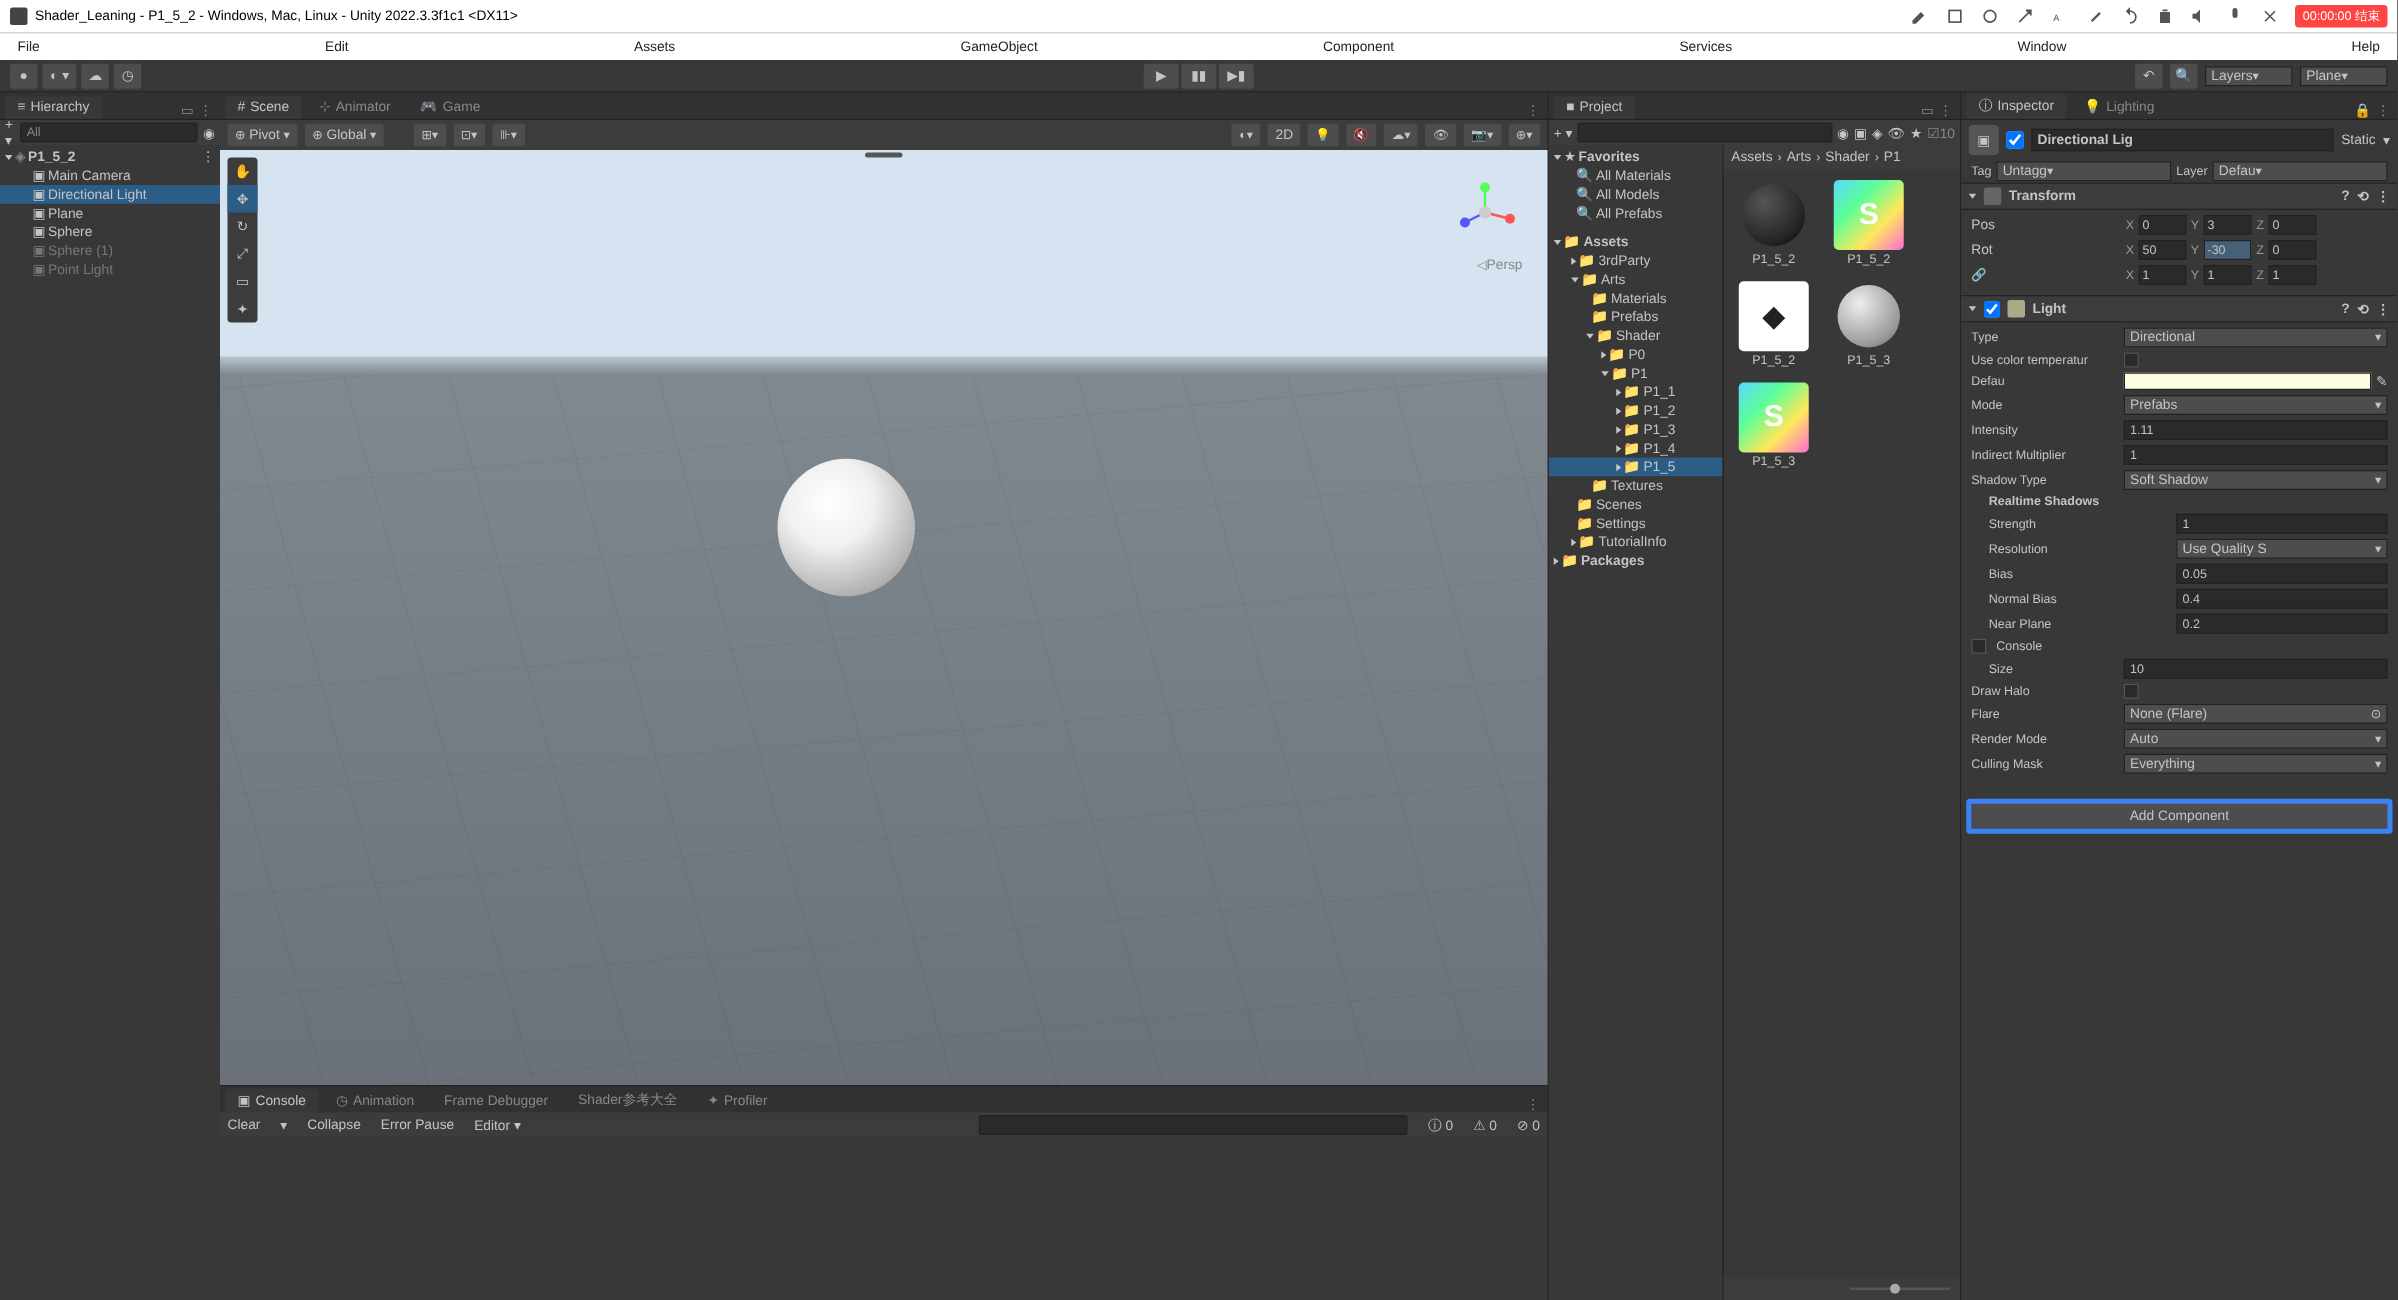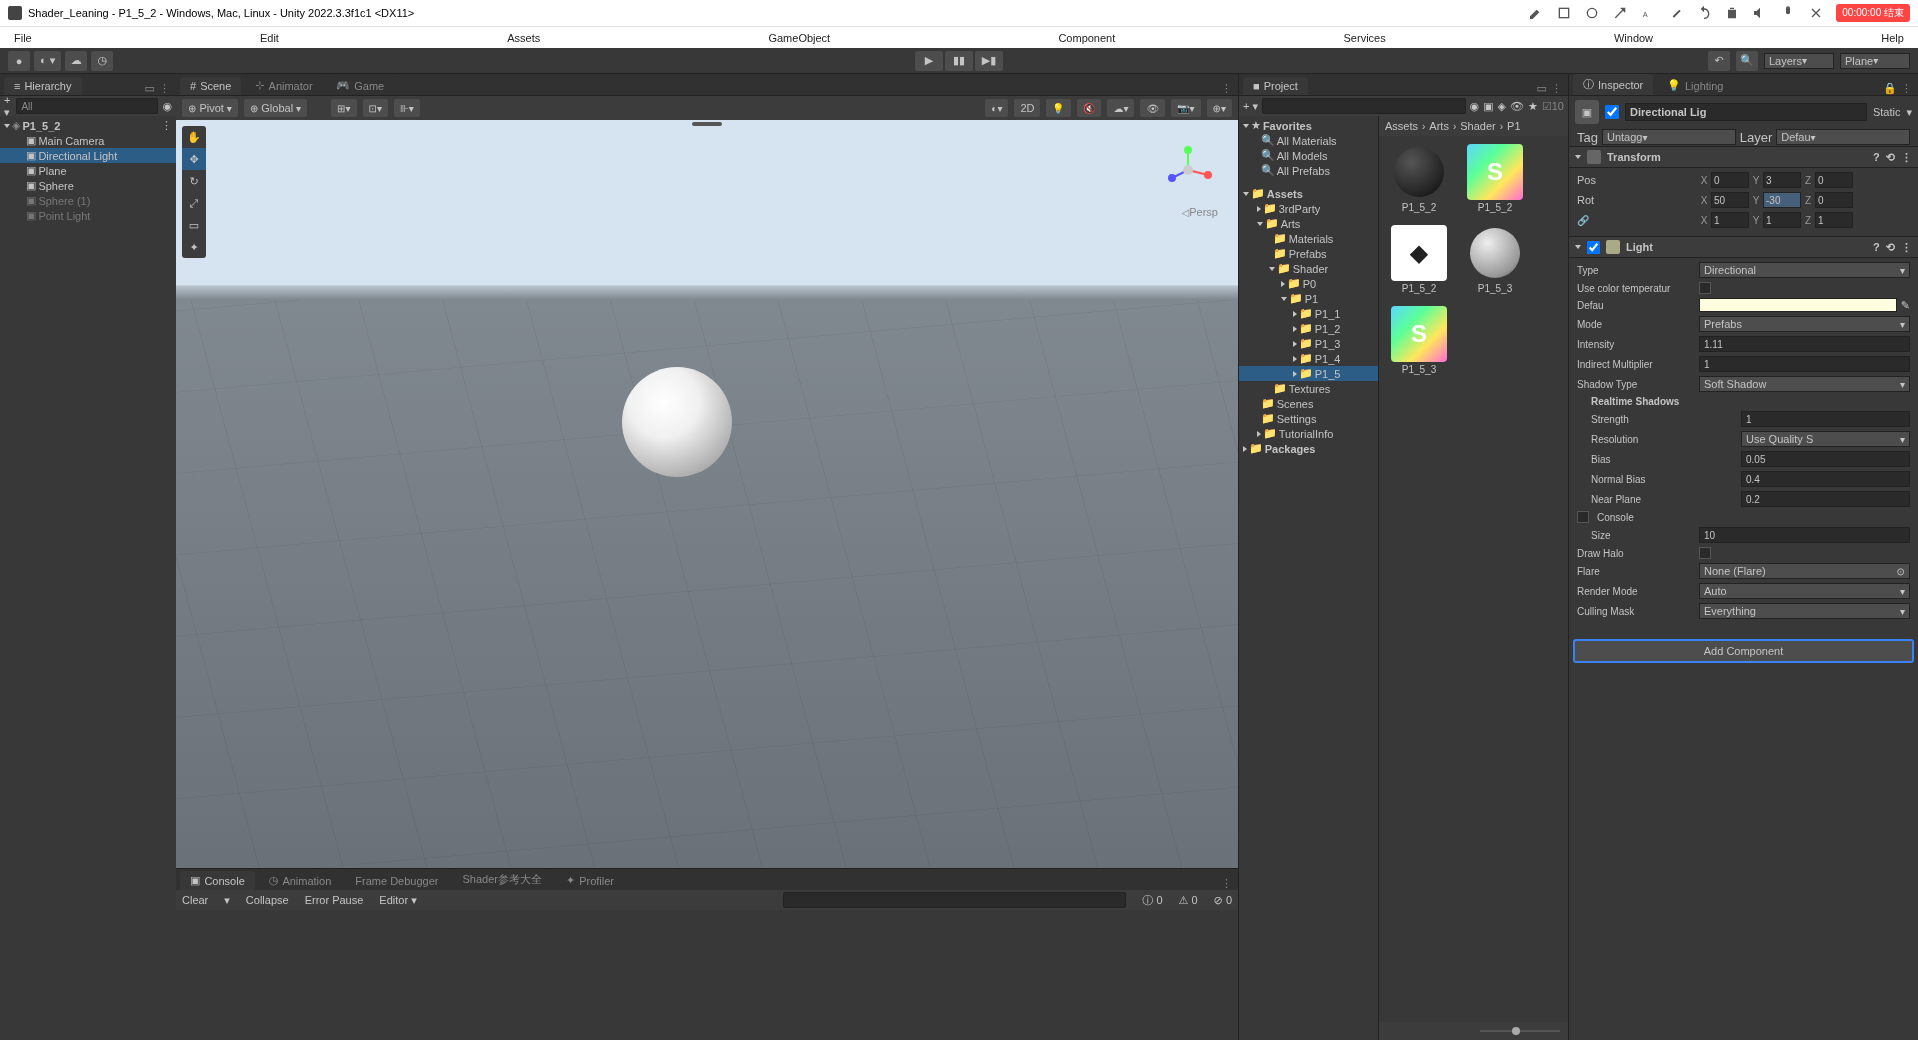--- a/index.html
+++ b/index.html
@@ -81,36 +81,36 @@
 .proj-slider .track { width: 80px; height: 2px; background: #555; position: relative; }
 .proj-slider .thumb { width: 8px; height: 8px; background: #aaa; border-radius: 50%; position: absolute; left: 40%; top: -3px; }
 
 
 .insp-col { flex: 1; display: flex; flex-direction: column; border-left: 1px solid #222; }
 .insp-body { flex: 1; background: #383838; overflow-y: auto; padding: 0; }
 .insp-header { padding: 4px 6px; display: flex; align-items: center; gap: 6px; }
 .insp-header input[type=checkbox] { width: 14px; height: 14px; }
 .insp-name { flex: 1; background: #2a2a2a; border: 1px solid #222; padding: 2px 4px; color: #c4c4c4; font-weight: bold; }
 .insp-row { display: flex; align-items: center; padding: 1px 8px; gap: 4px; }
-.insp-row label { flex: 0 0 auto; font-size: 13px; }
+.insp-row label { flex: 0 0 auto; font-size: 10px; }
 .insp-dd { background: #4d4d4d; border: 1px solid #222; padding: 1px 4px; font-size: 10px; display: flex; align-items: center; }
 .comp-header { background: #3c3c3c; padding: 3px 6px; display: flex; align-items: center; gap: 6px; border-top: 1px solid #222; border-bottom: 1px solid #222; font-weight: bold; }
 .comp-header .ico { width: 14px; height: 14px; background: #666; border-radius: 2px; }
 .comp-body { padding: 2px 8px 6px 8px; }
 .prop-row { display: flex; align-items: center; padding: 2px 0; gap: 4px; }
 .prop-label { flex: 0 0 118px; font-size: 10px; color: #c4c4c4; }
 .prop-label.sub { padding-left: 14px; flex: 0 0 160px; }
 .prop-field { flex: 1; background: #2a2a2a; border: 1px solid #222; padding: 1px 4px; color: #c4c4c4; font-size: 10px; height: 16px; }
 .prop-select { flex: 1; background: #4d4d4d; border: 1px solid #222; padding: 1px 4px; color: #c4c4c4; font-size: 10px; height: 16px; display: flex; align-items: center; justify-content: space-between; }
 .xyz-row { display: flex; align-items: center; gap: 2px; }
 .xyz-row .lb { width: 10px; font-size: 10px; color: #999; text-align: center; }
 .xyz-row input { width: 38px; background: #2a2a2a; border: 1px solid #222; color: #c4c4c4; font-size: 10px; padding: 1px 2px; height: 16px; }
 .xyz-row input.hi { background: #46607a; }
 .color-swatch { flex: 1; height: 14px; background: #fffde0; border: 1px solid #222; }
-.add-comp { margin: 12px 4px; padding: 4px; background: #4d4d4d; border: 2px solid #3b82f6; text-align: center; border-radius: 3px; }
+.add-comp { margin: 12px 4px; padding: 4px; background: #4d4d4d; border: 4px solid #3b82f6; text-align: center; border-radius: 3px; }
 .chk { width: 12px; height: 12px; background: #2a2a2a; border: 1px solid #555; display: inline-block; }
 .section-label { font-size: 10px; color: #c4c4c4; padding: 2px 0 2px 14px; font-weight: bold; }
 
 svg { fill: #c4c4c4; }
 .caret { width: 0; height: 0; border-left: 4px solid #c4c4c4; border-top: 3px solid transparent; border-bottom: 3px solid transparent; display: inline-block; }
 .caret.down { border-top: 4px solid #c4c4c4; border-left: 3px solid transparent; border-right: 3px solid transparent; border-bottom: none; }
 </style>
 </head>
 <body>
 

